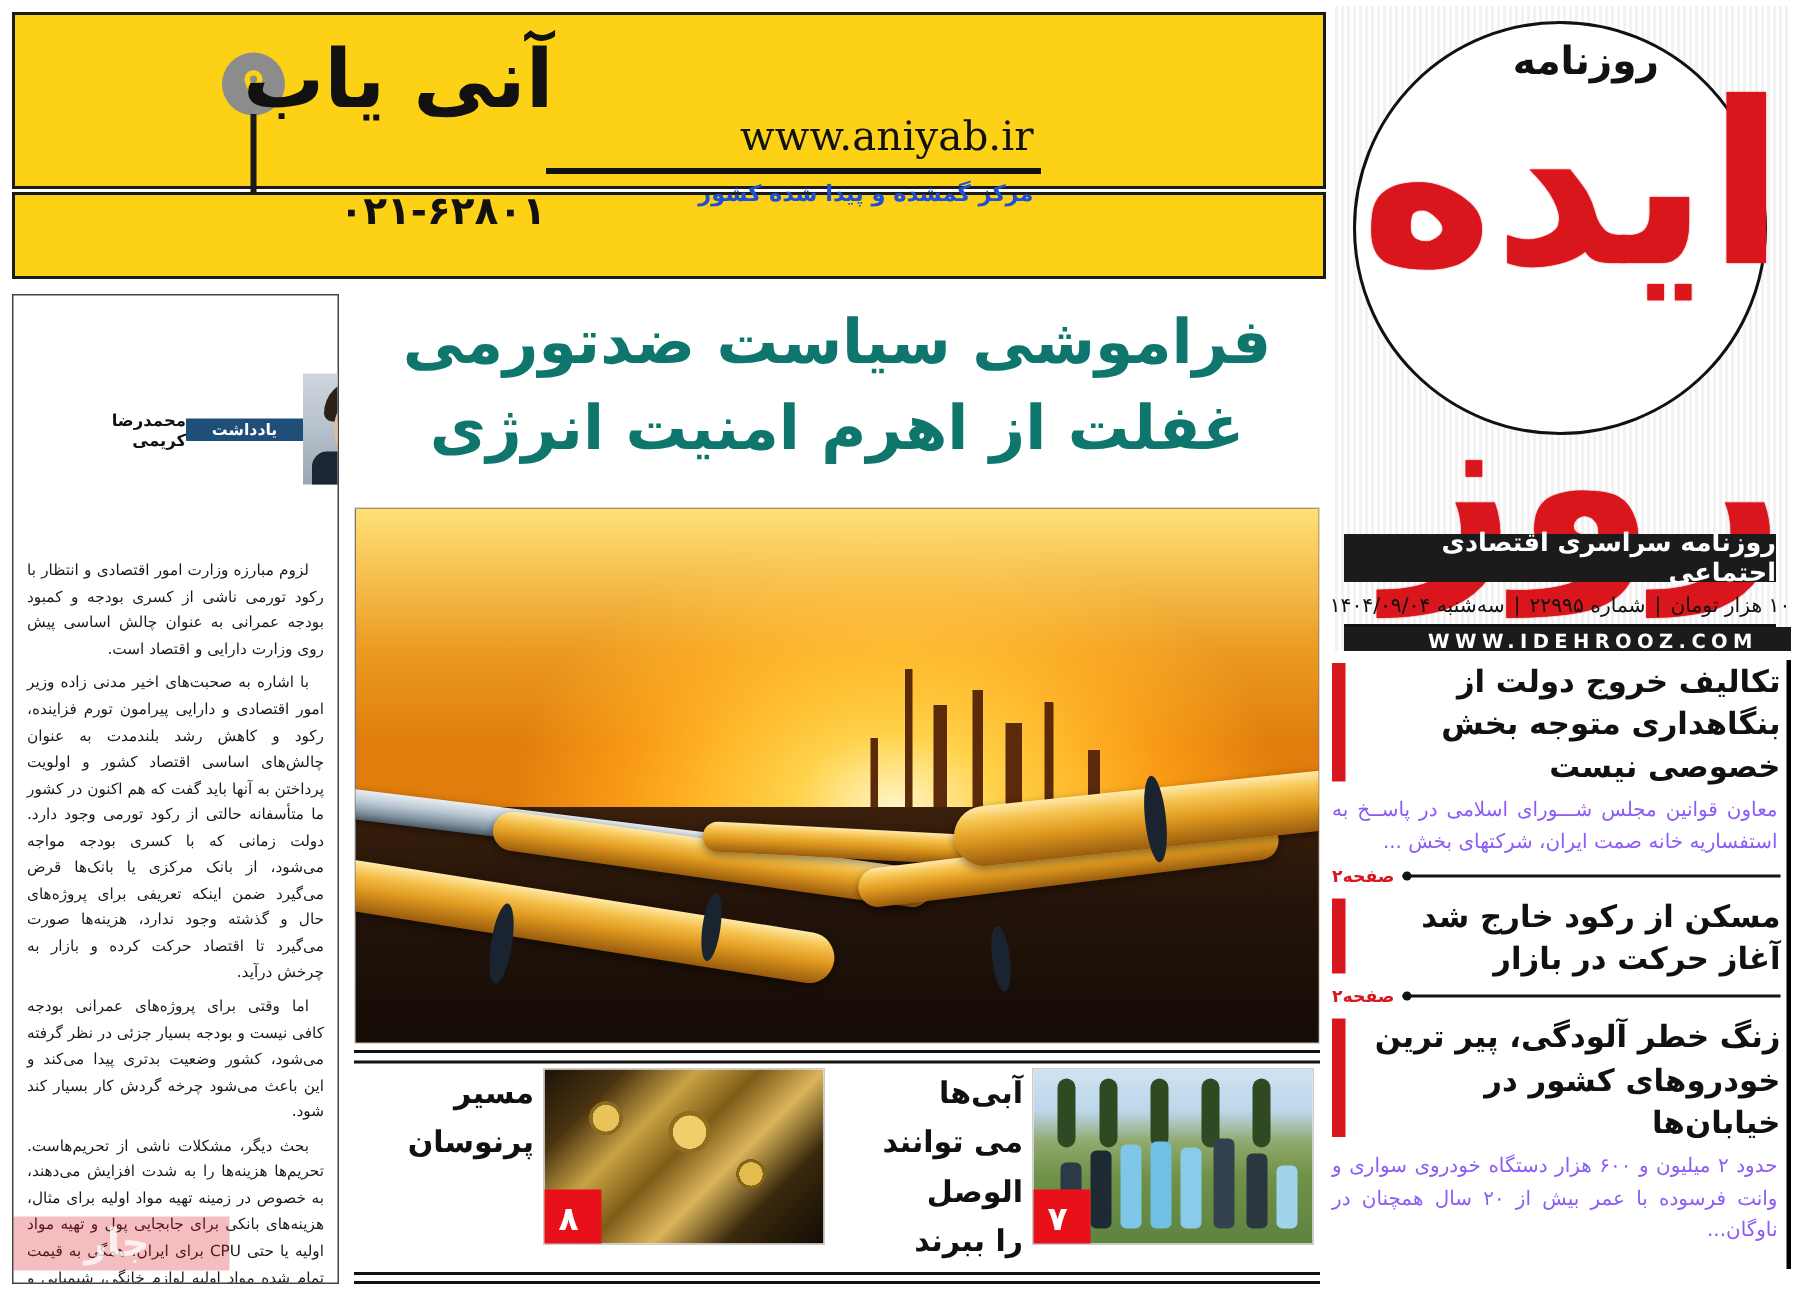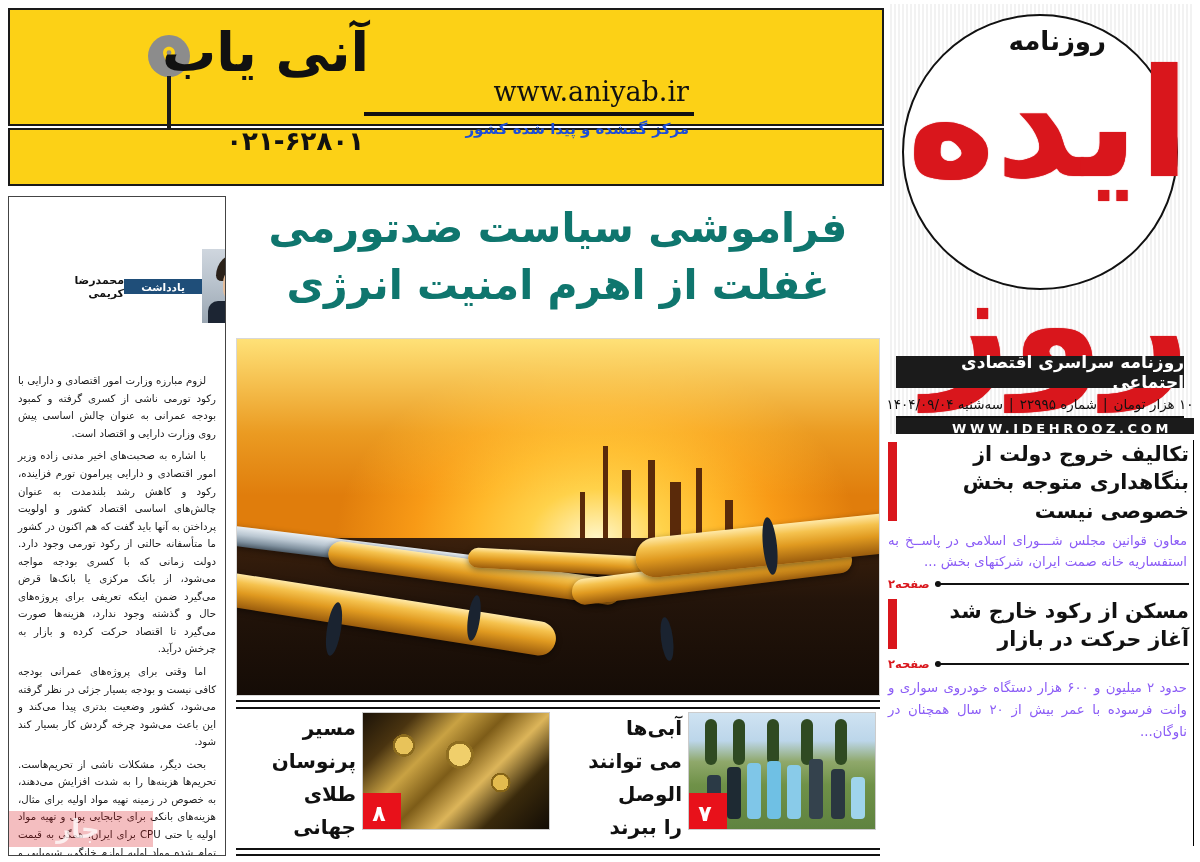--- a/index.html
+++ b/index.html
@@ -97,21 +97,21 @@
   .mast-web{
     position:absolute;left:8px;top:414px;width:332px;height:20px;
     background:#1b1b1b;color:#fff;
     display:flex;align-items:center;justify-content:center;
     font-size:13px;font-weight:bold;letter-spacing:3.6px;direction:ltr;
   }
 
   
   .right-col{
     position:absolute;right:6px;top:440px;width:306px;height:406px;
-    border-right:1px solid #000000;box-sizing:border-box;padding-right:4px;
+    border-right:3px solid #000000;box-sizing:border-box;padding-right:4px;
   }
   .news-item{position:relative;margin-bottom:6px;}
   .news-head{
     display:flex;flex-direction:row-reverse;align-items:flex-start;
     justify-content:flex-start;gap:7px;
   }
   .news-bar{
     width:9px;min-width:9px;background:#d9161c;align-self:stretch;
     margin-top:2px;margin-bottom:4px;
   }
@@ -307,20 +307,24 @@
         <div class="news-bar"></div>
         <div class="news-title">مسکن از رکود خارج شد آغاز حرکت در بازار</div>
       </div>
       <div class="news-foot">
         <div class="news-page">صفحه۲</div>
         <div class="news-rule"></div>
       </div>
     </div>
 
     <div class="news-item">
+      <div class="news-head">
+        <div class="news-bar"></div>
+        <div class="news-title">زنگ خطر آلودگی، پیر ترین خودروهای کشور در خیابان‌ها</div>
+      </div>
       <div class="news-lead">حدود ۲ میلیون و ۶۰۰ هزار دستگاه خودروی سواری و وانت فرسوده با عمر بیش از ۲۰ سال همچنان در ناوگان...</div>
 
     </div>
 
   </div>
 
   <div class="editorial">
     <div class="ed-top">
       <div style="display:flex;flex-direction:row;align-items:center;padding-left:28px;">
         <div class="ed-photo">
@@ -332,21 +336,21 @@
           <div class="shirt"></div>
           <div class="tie"></div>
         </div>
         <div class="ed-badge">یادداشت</div>
         <div class="ed-author">محمدرضا کریمی</div>
       </div>
       <div class="ed-title">اولویت وزارت اقتصاد مبارزه با رکود تورمی است</div>
     </div>
 
     <div class="ed-body">
-      <p>لزوم مبارزه وزارت امور اقتصادی و دارایی با رکود تورمی ناشی از کسری گرفته و کمبود بودجه عمرانی به عنوان چالش اساسی پیش روی وزارت دارایی و اقتصاد است.</p>
+      <p>لزوم مبارزه وزارت امور اقتصادی و انتظار با رکود تورمی ناشی از کسری بودجه و کمبود بودجه عمرانی به عنوان چالش اساسی پیش روی وزارت دارایی و اقتصاد است.</p>
       <p>با اشاره به صحبت‌های اخیر مدنی زاده وزیر امور اقتصادی و دارایی پیرامون تورم فزاینده، رکود و کاهش رشد بلندمدت به عنوان چالش‌های اساسی اقتصاد کشور و اولویت پرداختن به آنها باید گفت که هم اکنون در کشور ما متأسفانه حالتی از رکود تورمی وجود دارد. دولت زمانی که با کسری بودجه مواجه می‌شود، از بانک مرکزی یا بانک‌ها قرض می‌گیرد ضمن اینکه تعریفی برای پروژه‌های حال و گذشته وجود ندارد، هزینه‌ها صورت می‌گیرد تا اقتصاد حرکت کرده و بازار به چرخش درآید.</p>
       <p>اما وقتی برای پروژه‌های عمرانی بودجه کافی نیست و بودجه بسیار جزئی در نظر گرفته می‌شود، کشور وضعیت بدتری پیدا می‌کند و این باعث می‌شود چرخه گردش کار بسیار کند شود.</p>
       <p>بحث دیگر، مشکلات ناشی از تحریم‌هاست. تحریم‌ها هزینه‌ها را به شدت افزایش می‌دهند، به خصوص در زمینه تهیه مواد اولیه برای مثال، هزینه‌های بانکی برای جابجایی پول و تهیه مواد اولیه یا حتی CPU برای ایران، همگی به قیمت تمام شده مواد اولیه لوازم خانگی، شیمیایی و سایر اقلام اضافه می‌شوند. البته دولت در این راستا بودجه خود را انقباضی کرده، اما می‌بینیم که جواب نمی‌دهد.</p>
 
     </div>
 
     <div class="watermark">جار</div>
   </div>
 
   <div class="main-head">
@@ -381,21 +385,20 @@
     <div class="band" style="left:66%;top:78%;width:12px;height:44px;transform:rotate(-7deg);"></div>
     <div class="band" style="left:82%;top:50%;width:14px;height:58px;transform:rotate(-6deg);"></div>
   </div>
 
   <div class="teaser-rule"></div>
 
   <div class="teaser gold">
     <div class="teaser-text">
       <div>مسیر</div>
       <div>پرنوسان</div>
-      <div>طلای جهانی</div>
     </div>
     <div class="teaser-img">
       <div class="img-gold"></div>
 
       <div class="pg-badge">۸</div>
     </div>
   </div>
 
   <div class="teaser sport">
     <div class="teaser-text">

